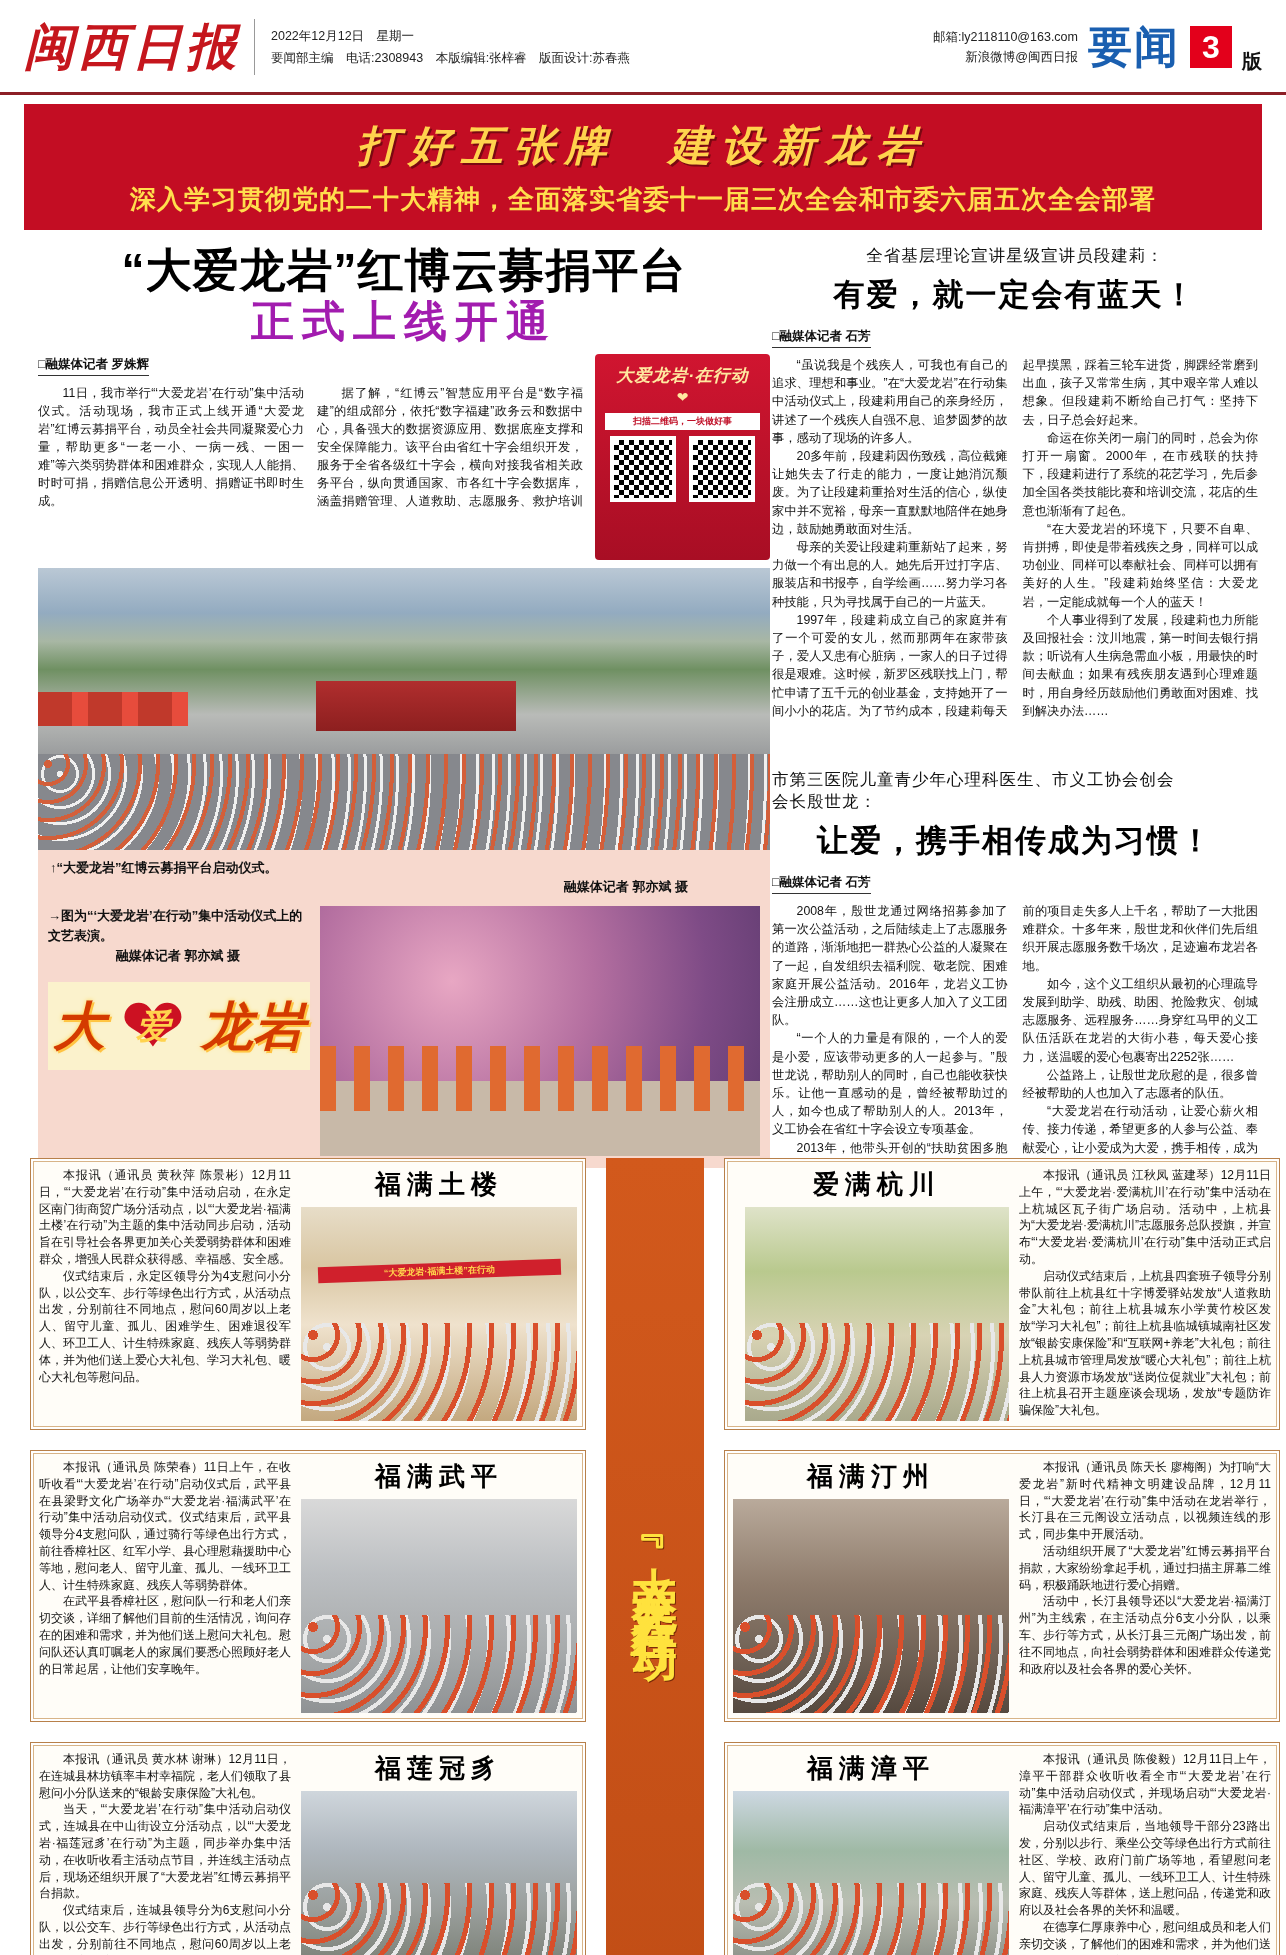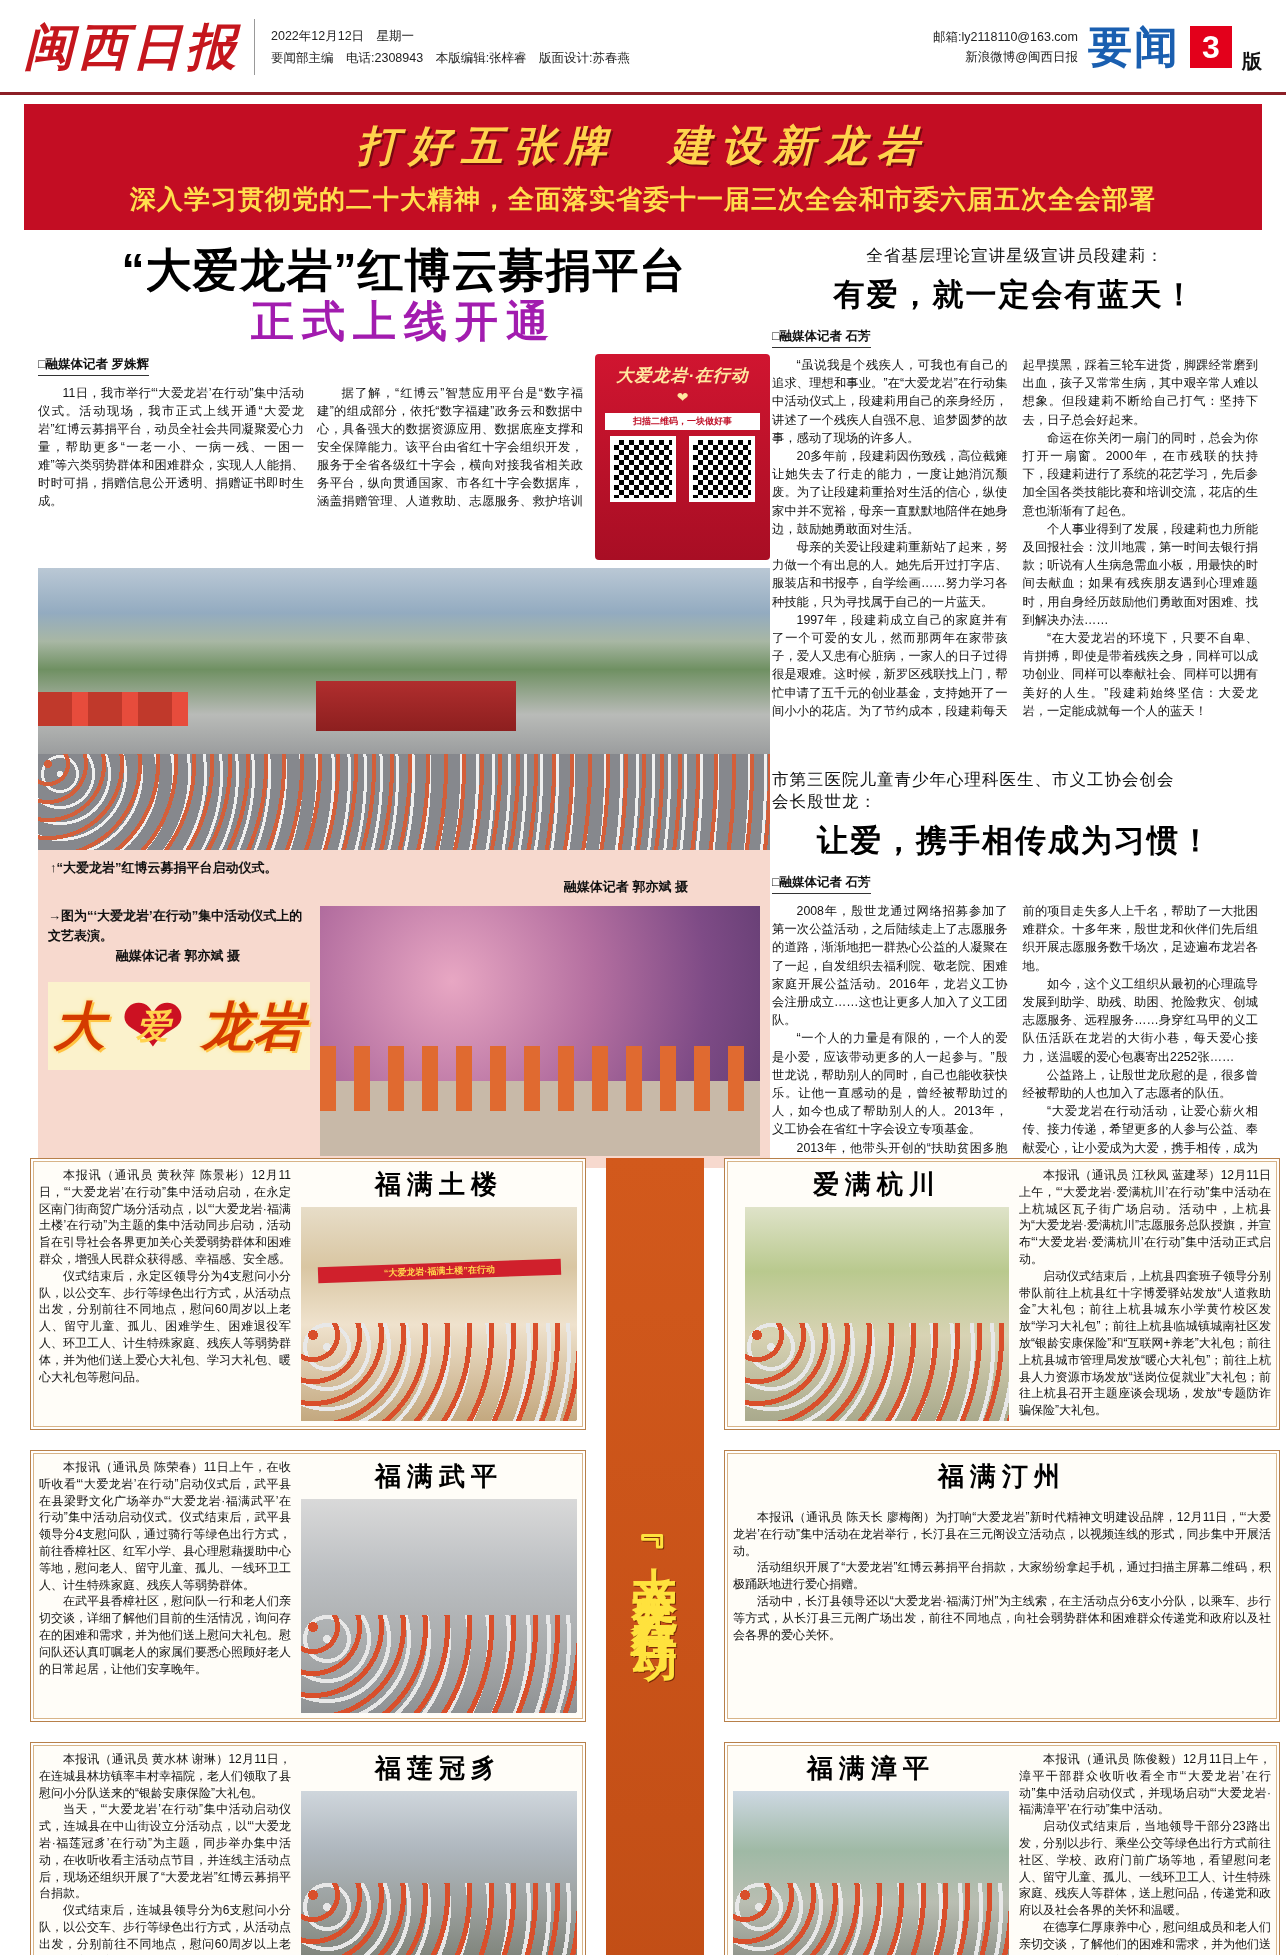--- a/index.html
+++ b/index.html
@@ -169,22 +169,22 @@
     <div id="articleA">
       <div class="kicker">全省基层理论宣讲星级宣讲员段建莉：</div>
       <div class="art-h">有爱，就一定会有蓝天！</div>
       <span class="byline">□融媒体记者 石芳</span>
       <div class="art-body" id="bodyA">
         <p>“虽说我是个残疾人，可我也有自己的追求、理想和事业。”在“大爱龙岩”在行动集中活动仪式上，段建莉用自己的亲身经历，讲述了一个残疾人自强不息、追梦圆梦的故事，感动了现场的许多人。</p>
         <p>20多年前，段建莉因伤致残，高位截瘫让她失去了行走的能力，一度让她消沉颓废。为了让段建莉重拾对生活的信心，纵使家中并不宽裕，母亲一直默默地陪伴在她身边，鼓励她勇敢面对生活。</p>
         <p>母亲的关爱让段建莉重新站了起来，努力做一个有出息的人。她先后开过打字店、服装店和书报亭，自学绘画……努力学习各种技能，只为寻找属于自己的一片蓝天。</p>
         <p>1997年，段建莉成立自己的家庭并有了一个可爱的女儿，然而那两年在家带孩子，爱人又患有心脏病，一家人的日子过得很是艰难。这时候，新罗区残联找上门，帮忙申请了五千元的创业基金，支持她开了一间小小的花店。为了节约成本，段建莉每天起早摸黑，踩着三轮车进货，脚踝经常磨到出血，孩子又常常生病，其中艰辛常人难以想象。但段建莉不断给自己打气：坚持下去，日子总会好起来。</p>
         <p>命运在你关闭一扇门的同时，总会为你打开一扇窗。2000年，在市残联的扶持下，段建莉进行了系统的花艺学习，先后参加全国各类技能比赛和培训交流，花店的生意也渐渐有了起色。</p>
+        <p>“在大爱龙岩的环境下，只要不自卑、肯拼搏，即使是带着残疾之身，同样可以成功创业、同样可以奉献社会、同样可以拥有美好的人生。”段建莉始终坚信：大爱龙岩，一定能成就每一个人的蓝天！</p>
         <p>个人事业得到了发展，段建莉也力所能及回报社会：汶川地震，第一时间去银行捐款；听说有人生病急需血小板，用最快的时间去献血；如果有残疾朋友遇到心理难题时，用自身经历鼓励他们勇敢面对困难、找到解决办法……</p>
-        <p>“在大爱龙岩的环境下，只要不自卑、肯拼搏，即使是带着残疾之身，同样可以成功创业、同样可以奉献社会、同样可以拥有美好的人生。”段建莉始终坚信：大爱龙岩，一定能成就每一个人的蓝天！</p>
       </div>
     </div>
     <div id="articleB">
       <div class="kicker kicker-left">市第三医院儿童青少年心理科医生、市义工协会创会</div>
       <div class="kicker kicker-left">会长殷世龙：</div>
       <div class="art-h">让爱，携手相传成为习惯！</div>
       <span class="byline">□融媒体记者 石芳</span>
       <div class="art-body" id="bodyB">
         <p>2008年，殷世龙通过网络招募参加了第一次公益活动，之后陆续走上了志愿服务的道路，渐渐地把一群热心公益的人凝聚在了一起，自发组织去福利院、敬老院、困难家庭开展公益活动。2016年，龙岩义工协会注册成立……这也让更多人加入了义工团队。</p>
         <p>“一个人的力量是有限的，一个人的爱是小爱，应该带动更多的人一起参与。”殷世龙说，帮助别人的同时，自己也能收获快乐。让他一直感动的是，曾经被帮助过的人，如今也成了帮助别人的人。2013年，义工协会在省红十字会设立专项基金。</p>
@@ -231,21 +231,21 @@
         <p>在武平县香樟社区，慰问队一行和老人们亲切交谈，详细了解他们目前的生活情况，询问存在的困难和需求，并为他们送上慰问大礼包。慰问队还认真叮嘱老人的家属们要悉心照顾好老人的日常起居，让他们安享晚年。</p>
       </div>
       <div class="brief-main">
         <div class="brief-title">福满武平</div>
         <div class="brief-ph bph-wu">
           <div class="vol-dots"></div>
         </div>
       </div>
     </div>
 
-    <div class="brief" style="grid-column:3;grid-row:2;flex-direction:column;">
+    <div class="brief" style="grid-column:3;grid-row:2;">
       <div class="brief-main">
         <div class="brief-title">福满汀州</div>
         <div class="brief-ph bph-ting">
           <div class="vol-dots"></div>
         </div>
       </div>
       <div class="brief-text">
         <p>本报讯（通讯员 陈天长 廖梅阁）为打响“大爱龙岩”新时代精神文明建设品牌，12月11日，“‘大爱龙岩’在行动”集中活动在龙岩举行，长汀县在三元阁设立活动点，以视频连线的形式，同步集中开展活动。</p>
         <p>活动组织开展了“大爱龙岩”红博云募捐平台捐款，大家纷纷拿起手机，通过扫描主屏幕二维码，积极踊跃地进行爱心捐赠。</p>
         <p>活动中，长汀县领导还以“大爱龙岩·福满汀州”为主线索，在主活动点分6支小分队，以乘车、步行等方式，从长汀县三元阁广场出发，前往不同地点，向社会弱势群体和困难群众传递党和政府以及社会各界的爱心关怀。</p>

